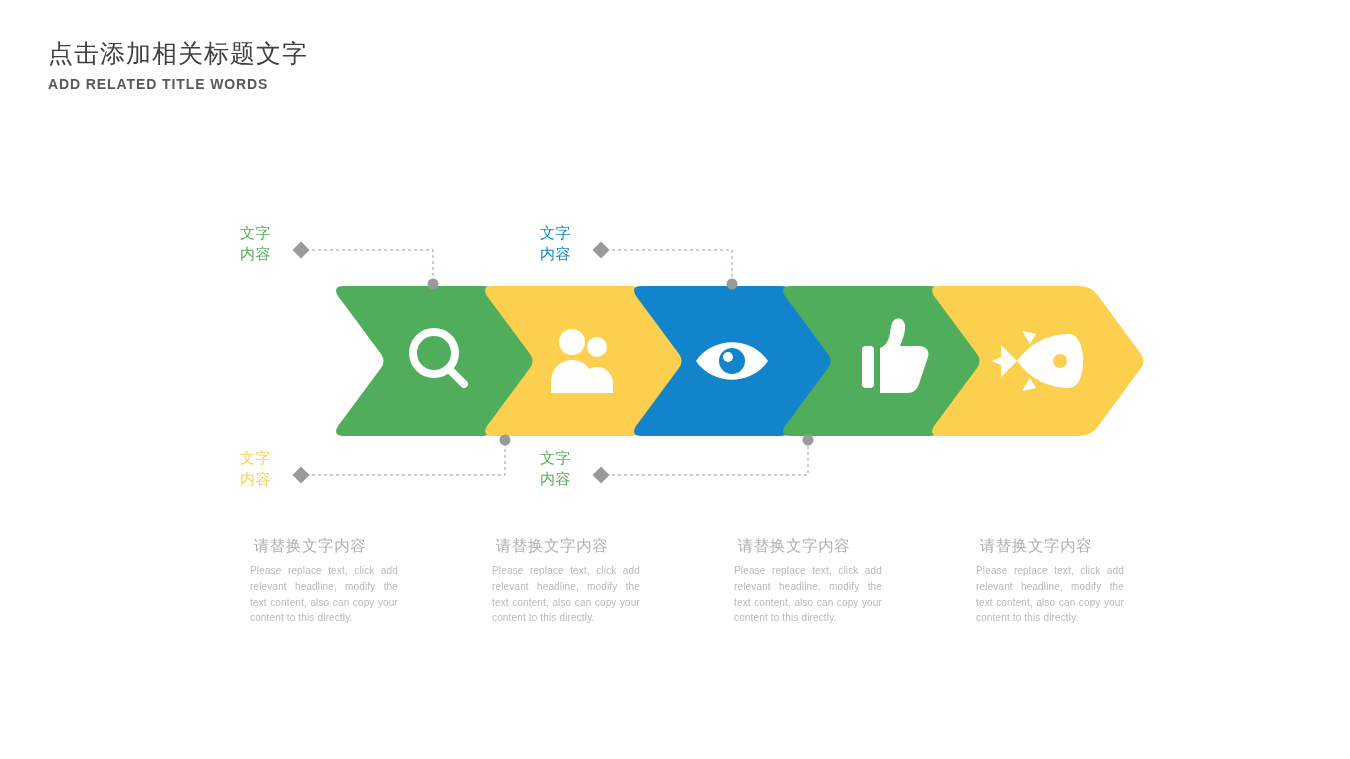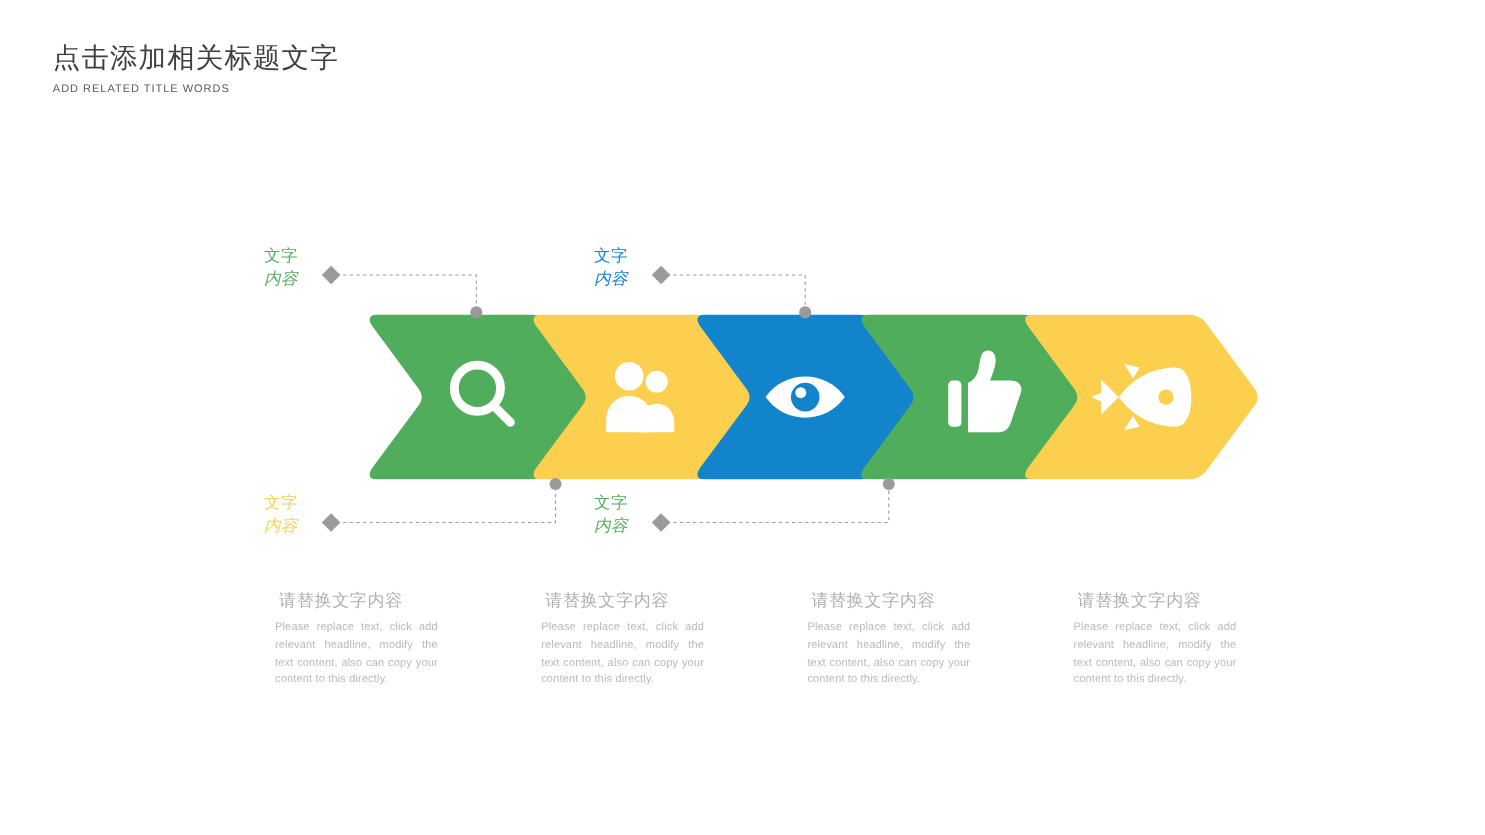--- a/index.html
+++ b/index.html
@@ -11,31 +11,31 @@
   }
   .slide { position:relative; width:1350px; height:759px; background:#fff; }
 
   
   .header { position:absolute; left:48px; top:38px; }
   .header-title {
     font-size:25px; color:#404040; letter-spacing:1px;
     font-weight:400; line-height:1.25;
   }
   .header-sub {
-    margin-top:7px; font-size:10px; color:#58595b;
-    letter-spacing:0.9px; font-weight:400;
+    margin-top:7px; font-size:14px; color:#58595b;
+    letter-spacing:0.9px; font-weight:700;
   }
 
   
   .chev-band { position:absolute; left:0; top:286px; width:1350px; height:150px; }
   .chev-svg { display:block; }
 
   
   .callout { position:absolute; font-size:15px; line-height:1.42; letter-spacing:0.5px; }
-  .callout .l2 { display:block;font-style:italic; }
+  .callout .l2 { display:block; }
   .c-green  { color:#5aab5e; }
   .c-blue   { color:#1284cb; }
   .c-yellow { color:#fcd04e; }
 
   .lbl-1 { left:240px; top:222px; }
   .lbl-2 { left:540px; top:222px; }
   .lbl-3 { left:240px; top:447px; }
   .lbl-4 { left:540px; top:447px; }
 
   

